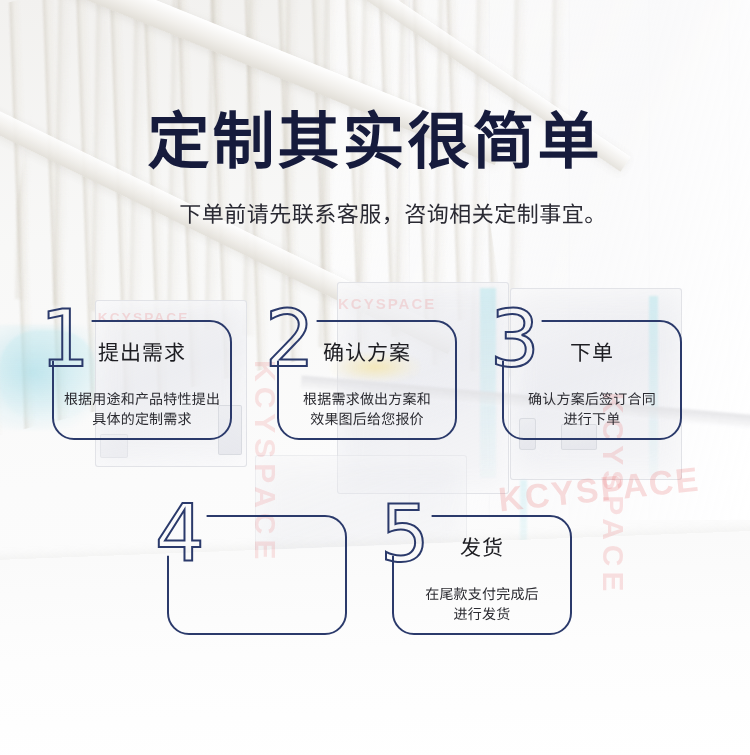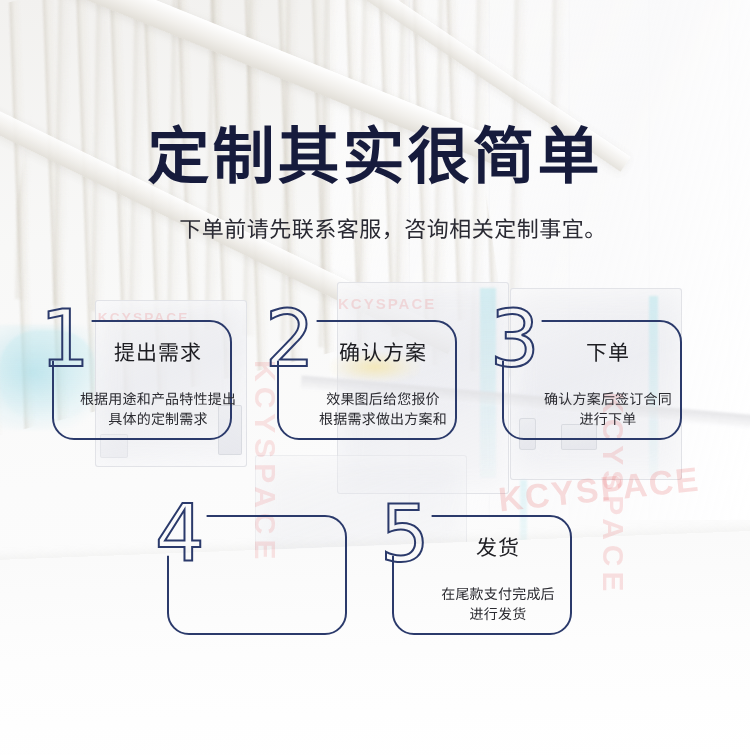--- a/index.html
+++ b/index.html
@@ -182,21 +182,21 @@
   .wm-5 { left: 498px; top: 470px; font-size: 34px; color: rgba(232,88,92,0.20); transform: rotate(-6deg);}
 
   
   .header {
     position: absolute;
     left: 0; right: 0; top: 108px;
     text-align: center;
     z-index: 5;
   }
   .title {
-    margin: 16px;
+    margin: 1px;
     font-size: 62px;
     line-height: 1.08;
     font-weight: 700;
     color: #161b3c;
     letter-spacing: 3px;
     font-family: "Liberation Sans", "DejaVu Sans", sans-serif;
   }
   .subtitle {
     margin: 20px 0 0 0;
     font-size: 22px;
@@ -239,21 +239,21 @@
     line-height: 1;
     font-weight: 400;
     color: transparent;
     -webkit-text-stroke: 2px #2b3a6b;
     font-family: "DejaVu Sans", "Liberation Sans", sans-serif;
     user-select: none;
   }
 
   .step-body {
     position: absolute;
-    left: 28px;
+    left: 12px;
     top: 36px;
     width: 180px;
     text-align: center;
   }
   .step-title {
     font-size: 21px;
     font-weight: 500;
     color: #1d1d22;
     letter-spacing: 1px;
     margin: 0 0 8px 0;
@@ -332,22 +332,22 @@
         </div>
       </div>
     </div>
 
     <div class="step step-2">
       <div class="step-box"></div>
       <div class="step-num">2</div>
       <div class="step-body">
         <div class="step-title">确认方案</div>
         <div class="step-desc">
+          <div>根据需求做出方案和</div>
           <div>效果图后给您报价</div>
-          <div>根据需求做出方案和</div>
         </div>
       </div>
     </div>
 
     <div class="step step-3">
       <div class="step-box"></div>
       <div class="step-num">3</div>
       <div class="step-body">
         <div class="step-title">下单</div>
         <div class="step-desc">

